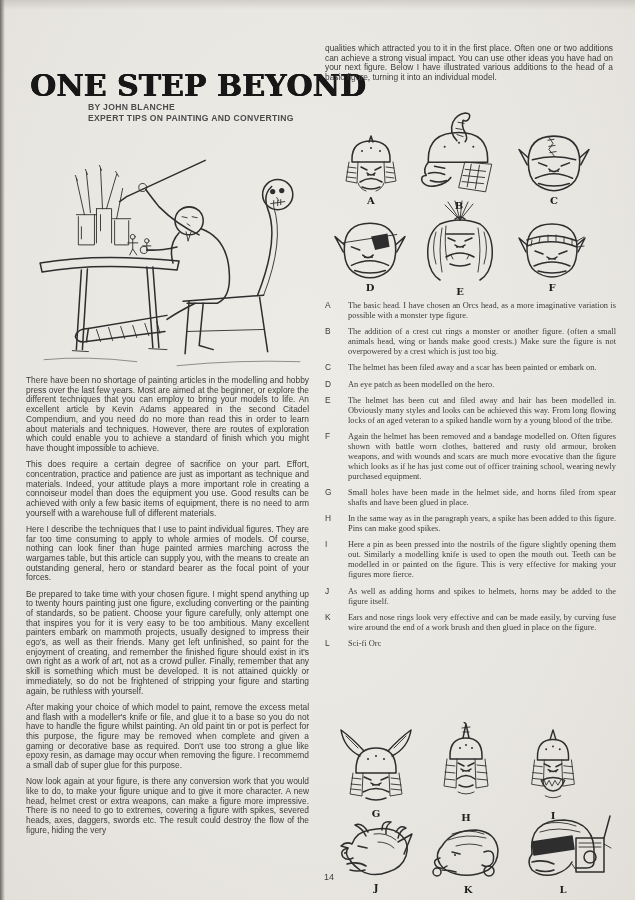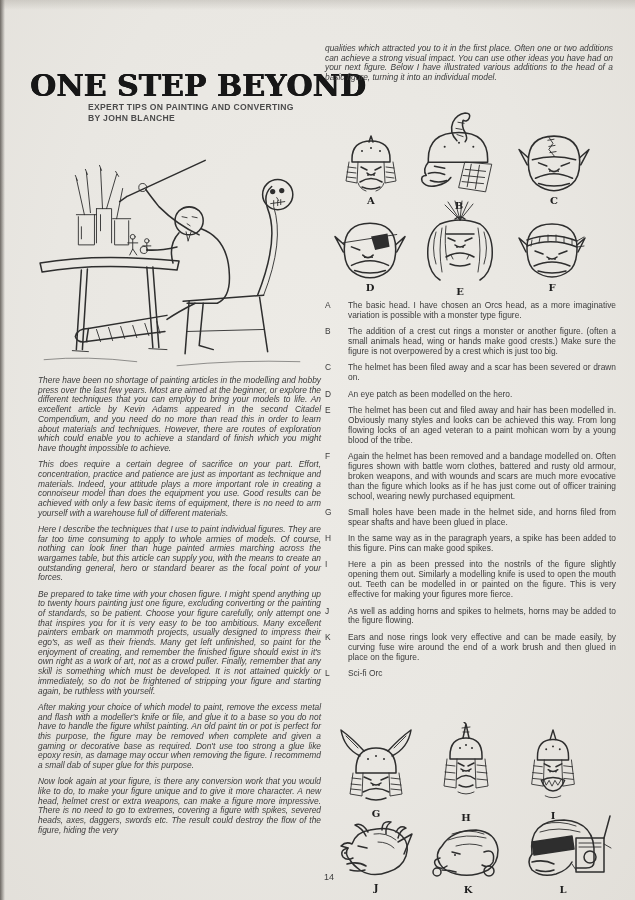--- a/index.html
+++ b/index.html
@@ -13,49 +13,49 @@
   .scan-top{position:absolute;left:0;top:0;width:100%;height:10px;
     background:linear-gradient(to bottom, rgba(120,115,105,.22), rgba(120,115,105,0));}
   .title{
     position:absolute;left:30px;top:48px;width:285px;
     font-family:"DejaVu Serif", serif;font-weight:bold;font-size:30px;
     letter-spacing:0px;color:#171717;white-space:nowrap;
     text-shadow:0.6px 0 0 #171717, 0 0.4px 0 #171717;
   }
   .subtitle{position:absolute;left:88px;top:102px;width:240px;
     font-size:8.6px;line-height:10.6px;font-weight:bold;color:#4c4c4c;letter-spacing:.3px;}
-  .col-left{position:absolute;left:38px;top:376px;width:283px;}
+  .col-left{position:absolute;left:26px;top:376px;width:283px;}
   .col-right-intro{position:absolute;left:325px;top:44px;width:288px;}
-  .body-text p{margin:0 0 6.5px 0;font-size:8.4px;line-height:9.7px;text-align:justify;color:#3c3c3c;font-style:italic;}
+  .body-text p{margin:0 0 6.5px 0;font-size:8.4px;line-height:9.7px;text-align:justify;color:#3c3c3c;}
   .list{position:absolute;left:325px;top:301px;width:291px;}
   .list-item{display:flex;margin:0 0 6.3px 0;font-size:8.4px;line-height:9.95px;color:#3c3c3c;}
   .list-item .letter{flex:none;width:23px;}
-  .list-item .txt{flex:1;text-align:justify;}
+  .list-item .txt{flex:1;text-align:justify;font-family:Liberation Serif, serif;}
   .head-group{position:absolute;}
   .head-group svg{display:block;width:100%;height:auto;}
   .head-label{display:block;text-align:center;margin-top:2px;
     font-family:"DejaVu Serif", serif;font-weight:bold;font-size:10px;color:#202020;}
   .pagenum{position:absolute;left:312px;top:872px;width:34px;text-align:center;
     font-size:9px;color:#3c3c3c;}
   .painter{position:absolute;left:26px;top:144px;width:294px;height:234px;}
   .art path,.art circle,.art line,.art ellipse{fill:none;stroke:#2e2e2e;stroke-width:1.5;stroke-linecap:round;stroke-linejoin:round;}
   .art .t{stroke-width:.9;}
   .art .f{fill:#2e2e2e;stroke:none;}
 </style>
 </head>
 <body>
 
 <div class="page">
   <div class="scan-edge"></div>
   <div class="scan-top"></div>
 
   <h1 class="title">ONE STEP BEYOND</h1>
   <div class="subtitle">
+    <div>BY JOHN BLANCHE</div>
     <div>EXPERT TIPS ON PAINTING AND CONVERTING</div>
-    <div>BY JOHN BLANCHE</div>
   </div>
 
   <svg class="painter art" viewBox="0 0 292 232">
     <path class="t" d="M18,214 Q60,210 110,216 M150,220 Q210,214 272,216" opacity=".55"></path>
 
     <path d="M14,118 Q70,108 152,116 L150,125 Q70,117 16,127 Z"></path>
     <path d="M55,125 L50,204 M61,124 L56,204 M126,122 L132,202 M120,122 L126,202"></path>
     <path class="t" d="M46,205 L62,206 M122,203 L140,204"></path>
 
     <path class="t" d="M52,72 L52,100 L68,100 L68,70 M50,70 L70,70 M70,64 L70,98 M70,64 L85,64 L85,98 M88,76 L88,100 L102,100 L102,76 M86,74 L104,74"></path>
@@ -205,49 +205,49 @@
     <div class="list-item">
       <span class="letter">A</span>
       <span class="txt">The basic head. I have chosen an Orcs head, as a more imaginative variation is possible with a monster type figure.</span>
     </div>
     <div class="list-item">
       <span class="letter">B</span>
       <span class="txt">The addition of a crest cut rings a monster or another figure. (often a small animals head, wing or hands make good crests.) Make sure the figure is not overpowered by a crest which is just too big.</span>
     </div>
     <div class="list-item">
       <span class="letter">C</span>
-      <span class="txt">The helmet has been filed away and a scar has been severed or drawn on.</span>
+      <span class="txt">The helmet has been filed away and a scar has been painted or embark on.</span>
     </div>
     <div class="list-item">
       <span class="letter">D</span>
       <span class="txt">An eye patch as been modelled on the hero.</span>
     </div>
     <div class="list-item">
       <span class="letter">E</span>
-      <span class="txt">The helmet has been cut and filed away and hair has been modelled in.  Obviously many styles and looks can be achieved this way.  From long flowing locks of an aged veteran to a paint mohican worn by a young blood of the tribe.</span>
+      <span class="txt">The helmet has been cut and filed away and hair has been modelled in.  Obviously many styles and looks can be achieved this way.  From long flowing locks of an aged veteran to a spiked handle worn by a young blood of the tribe.</span>
     </div>
     <div class="list-item">
       <span class="letter">F</span>
       <span class="txt">Again the helmet has been removed and a bandage modelled on.  Often figures shown with battle worn clothes, battered and rusty old armour, broken weapons, and with wounds and scars are much more evocative than the figure which looks as if he has just come out of officer training school, wearing newly purchased equipment.</span>
     </div>
     <div class="list-item">
       <span class="letter">G</span>
       <span class="txt">Small holes have been made in the helmet side, and horns filed from spear shafts and have been glued in place.</span>
     </div>
     <div class="list-item">
       <span class="letter">H</span>
       <span class="txt">In the same way as in the paragraph years, a spike has been added to this figure. Pins can make good spikes.</span>
     </div>
     <div class="list-item">
       <span class="letter">I</span>
       <span class="txt">Here a pin as been pressed into the nostrils of the figure slightly opening them out. Similarly a modelling knife is used to open the mouth out. Teeth can be modelled in or painted on the figure. This is very effective for making your figures more fierce.</span>
     </div>
     <div class="list-item">
       <span class="letter">J</span>
-      <span class="txt">As well as adding horns and spikes to helmets, horns may be added to the figure flowing.</span>
+      <span class="txt">As well as adding horns and spikes to helmets, horns may be added to the figure itself.</span>
     </div>
     <div class="list-item">
       <span class="letter">K</span>
       <span class="txt">Ears and nose rings look very effective and can be made easily, by curving fuse wire around the end of a work brush and then glued in place on the figure.</span>
     </div>
     <div class="list-item">
       <span class="letter">L</span>
       <span class="txt">Sci-fi Orc</span>
     </div>
   </div>

